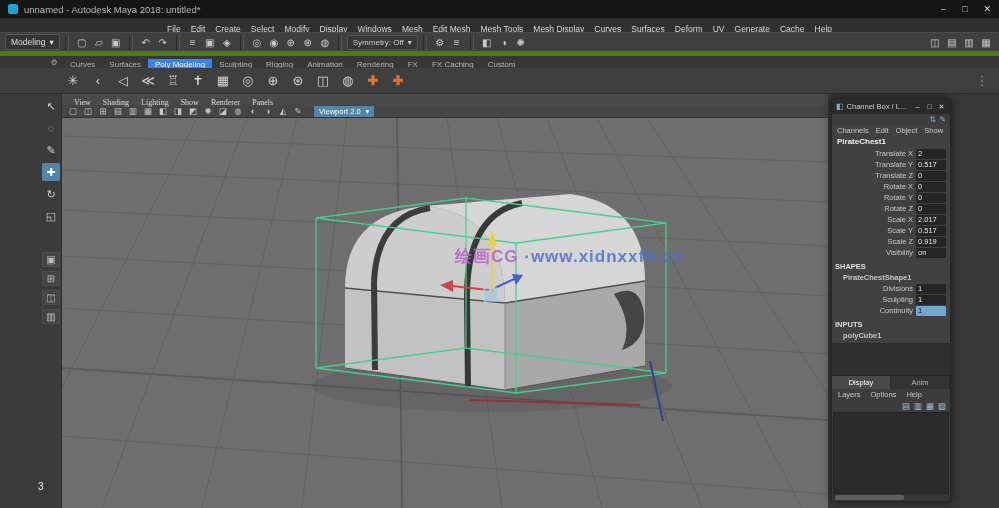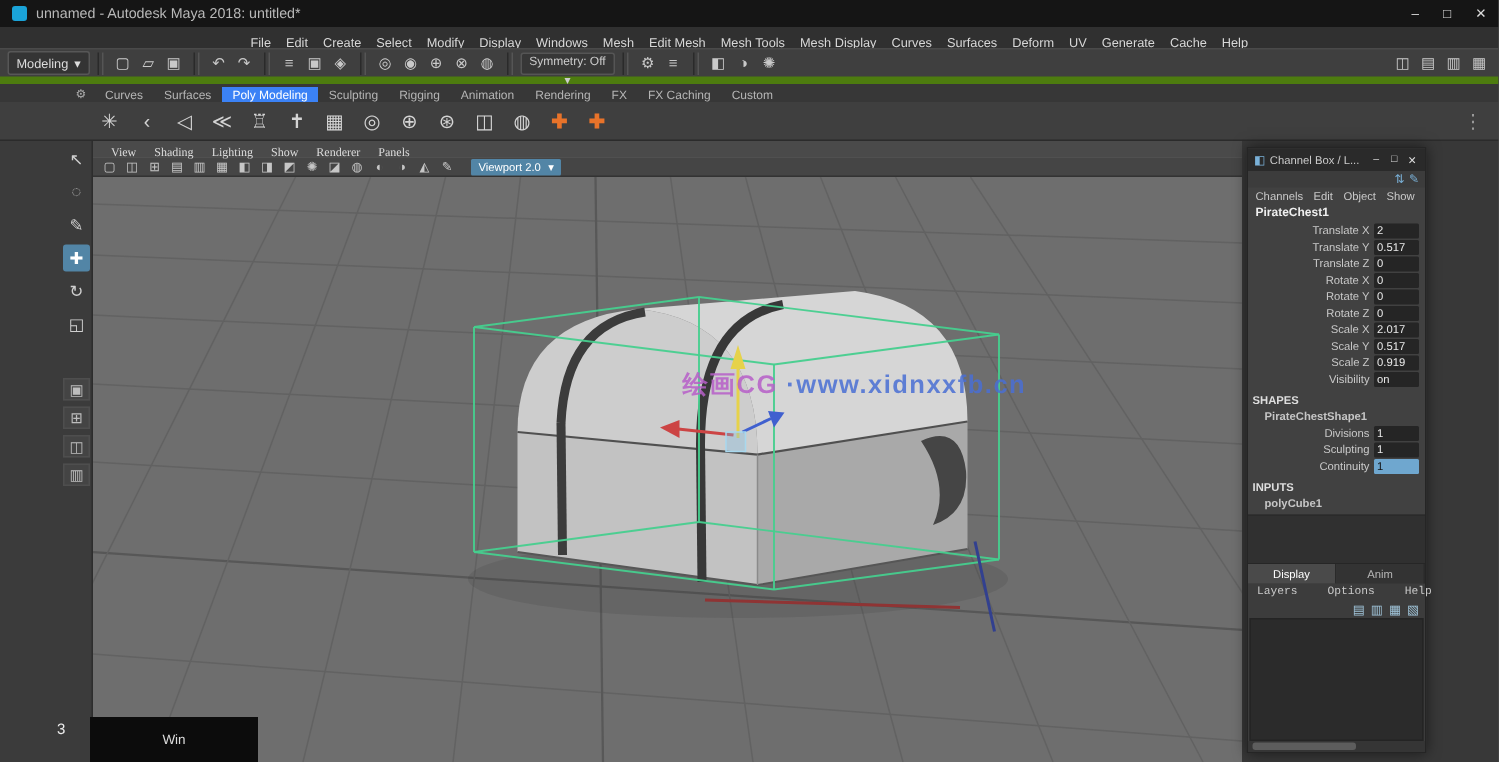--- a/index.html
+++ b/index.html
@@ -27,21 +27,21 @@
   
   #statusline{left:0;top:32px;width:100%;height:24px;background:#3f3f3f;
     border-top:1px solid #4a4a4a;border-bottom:5px solid #4d7c0f;
     display:flex;align-items:center;padding:0 5px;gap:2px;}
   .menuset{display:flex;align-items:center;background:#343434;border:1px solid #575757;
     border-radius:2px;height:16px;padding:0 5px;font-size:8.5px;color:#ddd;gap:4px;}
   .sep{width:4px;height:15px;border-left:1px solid #2a2a2a;border-right:1px solid #555;margin:0 3px;}
   .iconrow{display:flex;gap:1px;}
   .iconrow .li{width:16px;height:16px;font-size:10px;color:#c9c9c9;}
   .symmetry{font-size:8px;color:#ccc;background:#373737;border:1px solid #555;height:15px;
-    display:flex;align-items:center;padding:0 5px;gap:4px;border-radius:2px;flex-direction:column;}
+    display:flex;align-items:center;padding:0 5px;gap:4px;border-radius:2px;}
   #statusline .rightgrp{margin-left:auto;}
 
   
   #shelftabs{left:0;top:56px;width:100%;height:12px;background:#373737;display:flex;
     align-items:center;padding-left:46px;gap:1px;}
   #shelftabs .gear{font-size:8px;color:#aaa;width:16px;}
   #shelftabs .tabs .li{padding:0 7px;font-size:8px;color:#b5b5b5;height:12px;}
   #shelftabs .tabs .li.active{color:#fff;background:#3b82f6;}
   #shelficons{left:0;top:68px;width:100%;height:26px;background:#3f3f3f;
     border-bottom:1px solid #2b2b2b;display:flex;align-items:center;gap:3px;padding-left:62px;}
@@ -90,21 +90,21 @@
     border-radius:1px;min-width:26px;display:inline-block;}
   .val.hl{background:#6fa7cf;color:#101010;}
   .cb-section{font-size:7.5px;font-weight:bold;color:#dedede;padding:2px 3px 1px;flex:none;}
   .cb-item{font-size:7.5px;font-weight:bold;color:#c6c6c6;padding:1px 3px 1px 11px;flex:none;}
   .cb-empty{flex:none;height:32px;background:#303030;border-top:1px solid #2a2a2a;margin-top:2px;}
 
   .le{flex:1;display:flex;flex-direction:column;border-top:1px solid #262626;background:#3c3c3c;}
   .le-tabs{height:13px;display:flex;background:#333;flex:none;}
   .le-tabs .li{flex:1;font-size:7.5px;color:#b7b7b7;border-right:1px solid #2a2a2a;height:13px;}
   .le-tabs .li.active{background:#4a4a4a;color:#fff;}
-  .le-menus{height:11px;display:flex;align-items:center;gap:14px;padding:0 3px;flex:none;font-family:Liberation Mono, monospace;}
+  .le-menus{height:11px;display:flex;align-items:center;gap:4px;padding:0 3px;flex:none;}
   .le-menus .li{font-size:7.5px;color:#c9c9c9;padding:0 3px;}
   .le-icons{height:12px;display:flex;justify-content:flex-end;align-items:center;gap:4px;
     padding:0 4px;flex:none;}
   .le-icons .li{font-size:8.5px;color:#9fc3d8;}
   .le-list{flex:1;background:#2b2b2b;border:1px solid #242424;margin:0 1px;}
   .le-scroll{height:7px;background:#353535;display:flex;align-items:center;padding:1px 3px;flex:none;}
   .le-scroll .thumb{height:5px;width:62%;background:#5d5d5d;border-radius:2px;}
 
   
   #hud-number{left:38px;top:481px;font-size:10px;color:#ededed;}
@@ -412,17 +412,14 @@
           </div>
         <div class="le-list"></div>
         <div class="le-scroll">
           <div class="thumb"></div>
         </div>
       </div>
     </div>
   </div>
 
   <div id="hud-number" class="abs">3</div>
-  <div id="key-overlay" class="abs">
-    <span>Win</span>
-  </div>
 
 </div>
 
 </body></html>

